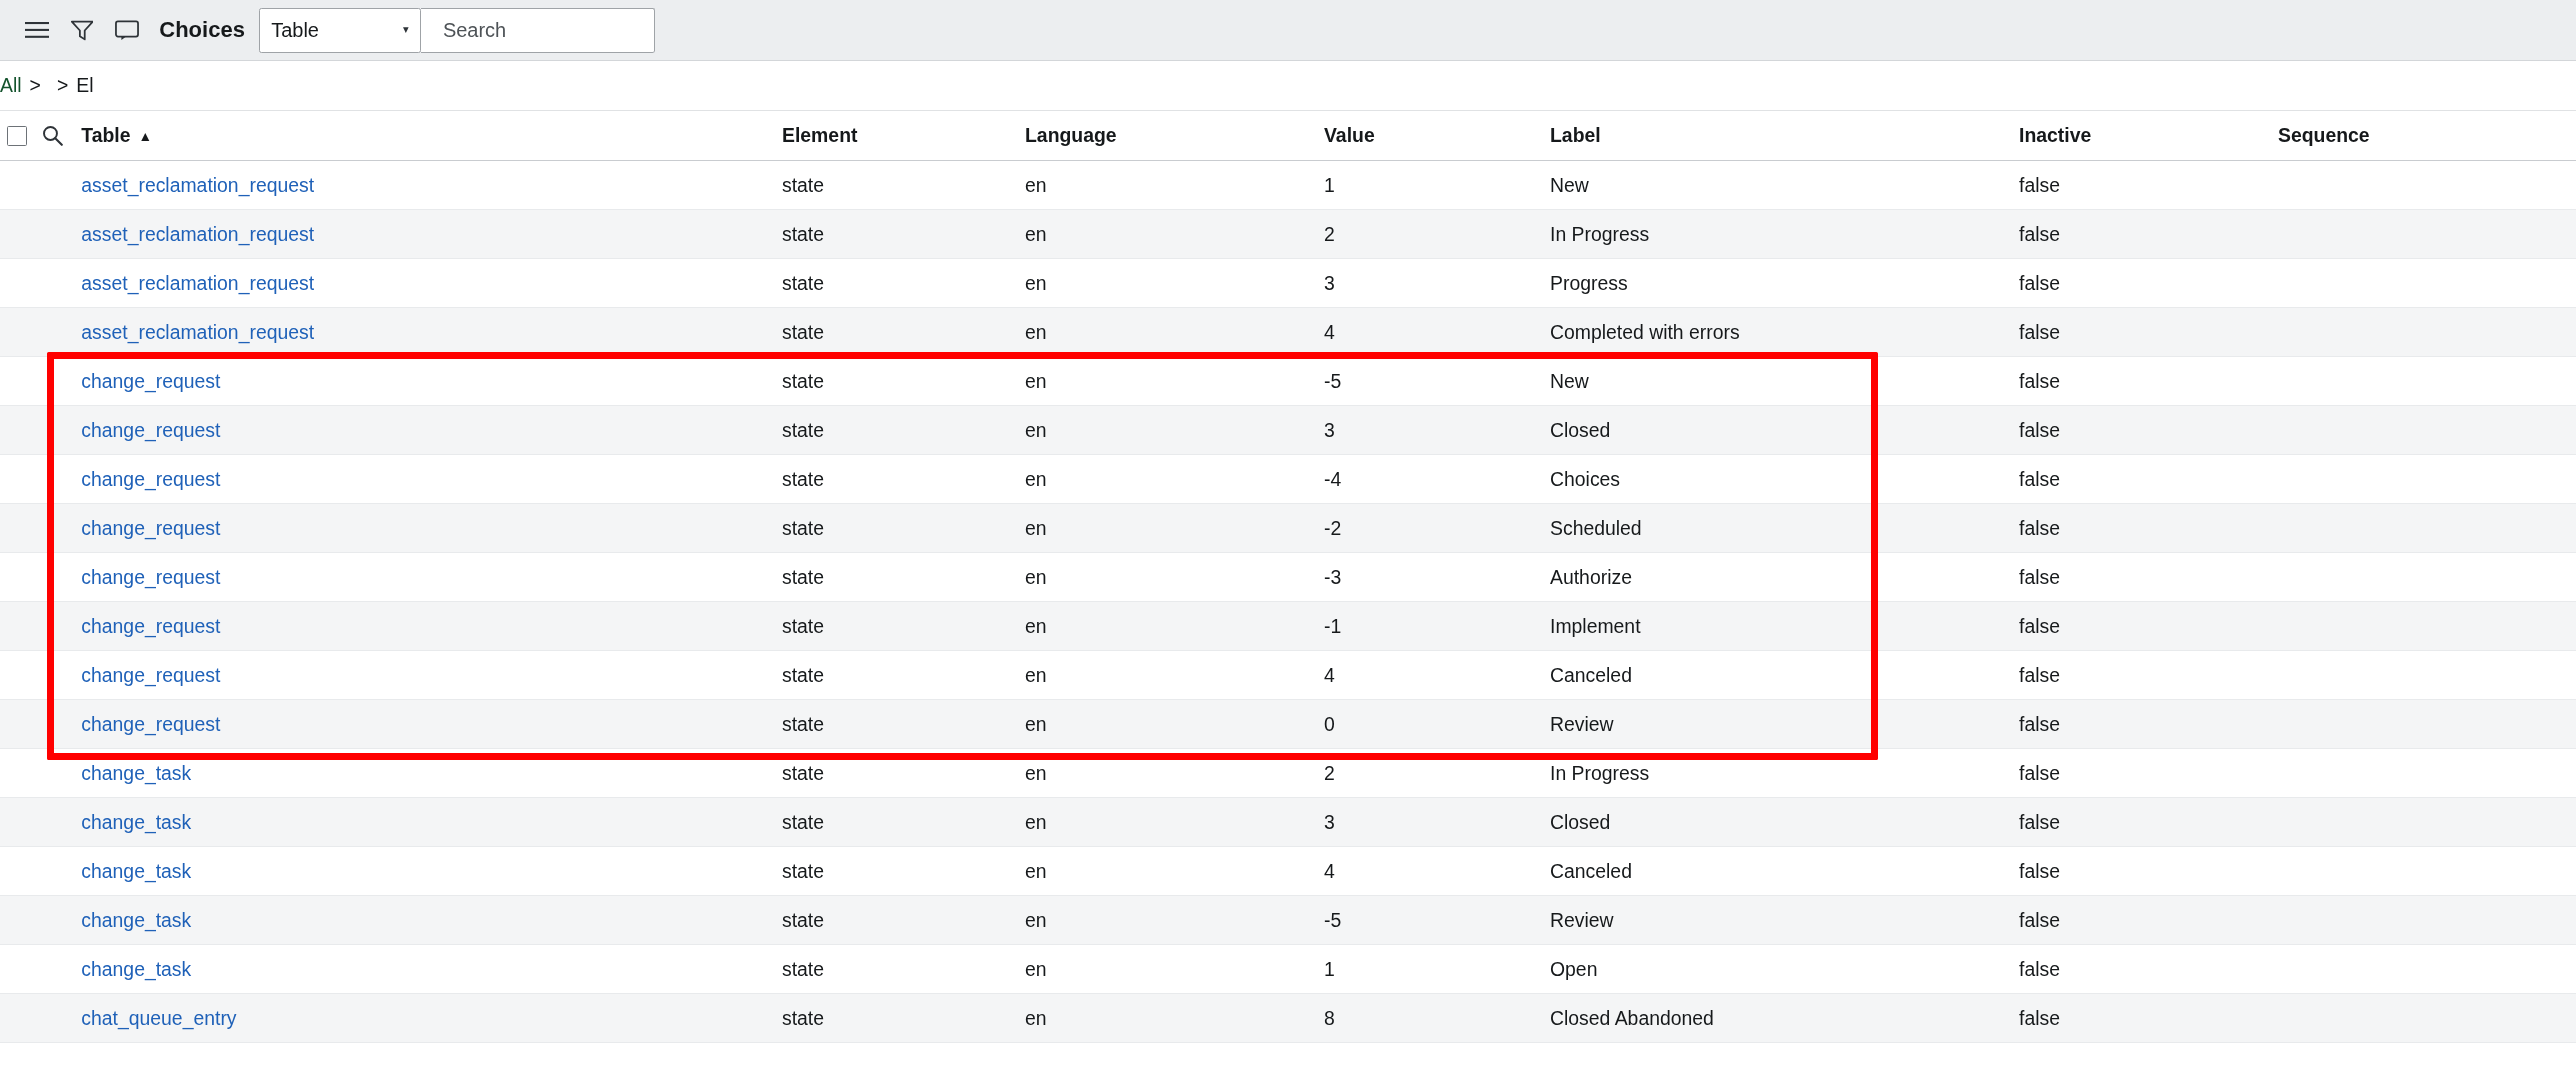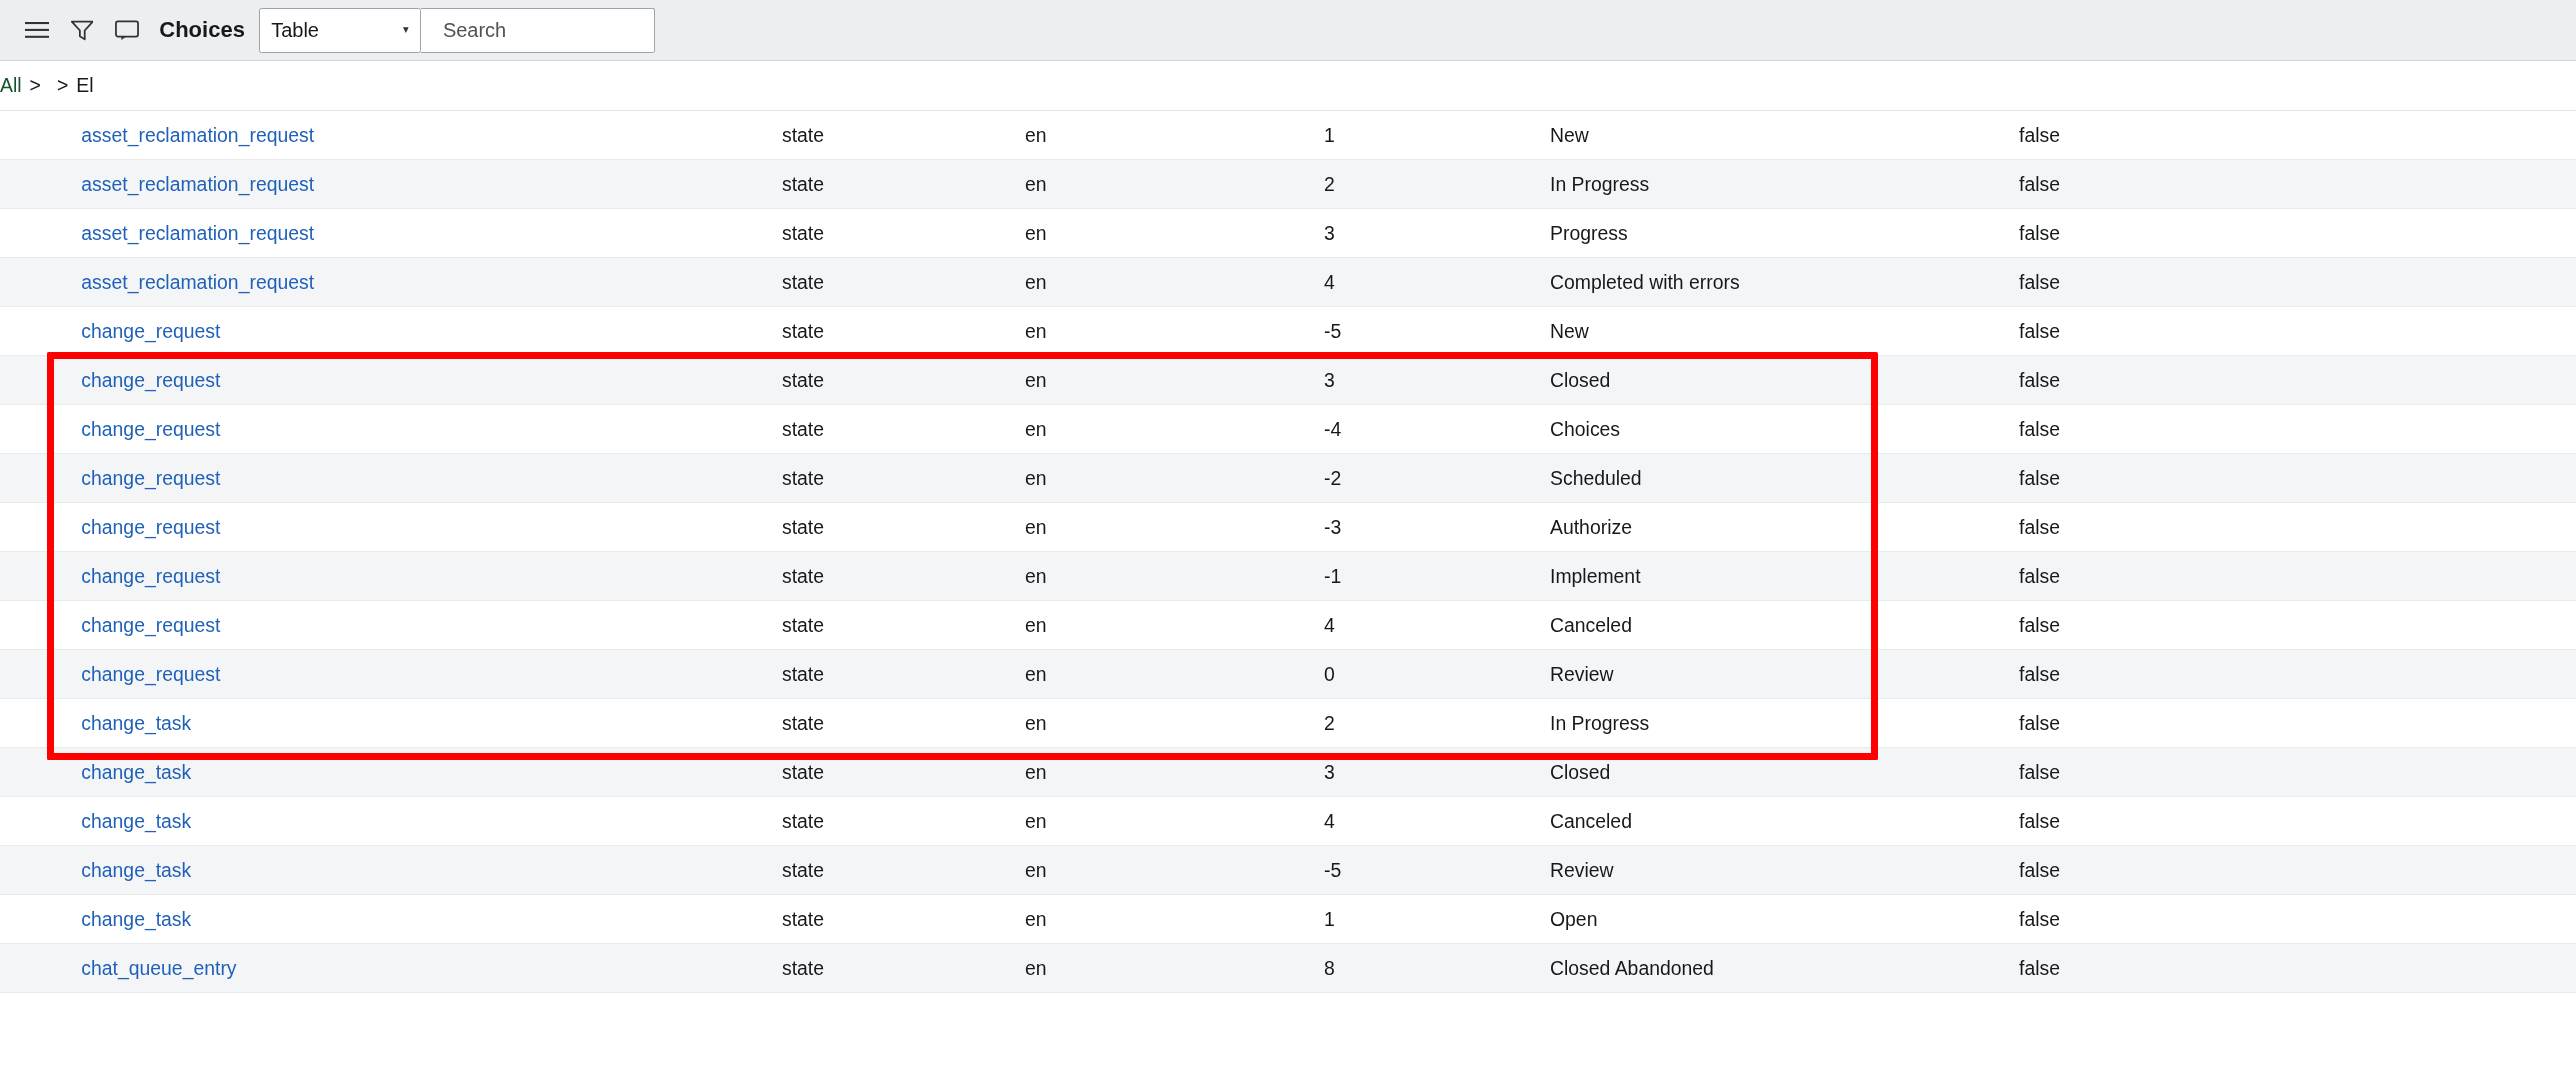--- a/index.html
+++ b/index.html
@@ -206,20 +206,40 @@
 <div class="breadcrumb">
   <span class="crumb-link">All</span>
   <span class="crumb-sep">&gt;</span>
   <span class="crumb-sep">&gt;</span>
   <span class="crumb-text">El</span>
 </div>
 
 <div class="table-wrap">
   <div class="grid">
 
+    <div class="head-row">
+      <div class="c-check">
+        <span class="checkbox"></span>
+      </div>
+      <div class="c-search hsearch-icon">
+        <svg width="21" height="21" viewBox="0 0 26 26" aria-hidden="true">
+          <circle cx="10.5" cy="10.5" r="8" fill="none" stroke="currentColor" stroke-width="2.4"></circle>
+          <line x1="16.4" y1="16.4" x2="24.5" y2="24.5" stroke="currentColor" stroke-width="2.6" stroke-linecap="round"></line>
+        </svg>
+      </div>
+      <div class="hcell c-table">
+        <span>Table</span><span class="sort-caret">▲</span>
+      </div>
+      <div class="hcell c-element">Element</div>
+      <div class="hcell c-language">Language</div>
+      <div class="hcell c-value">Value</div>
+      <div class="hcell c-label">Label</div>
+      <div class="hcell c-inactive">Inactive</div>
+      <div class="hcell c-sequence">Sequence</div>
+    </div>
 
     <div id="rows-container">
         <div class="row">
           <div class="c-check"></div>
           <div class="c-search"></div>
           <div class="cell c-table link">asset_reclamation_request</div>
           <div class="cell c-element">state</div>
           <div class="cell c-language">en</div>
           <div class="cell c-value">1</div>
           <div class="cell c-label">New</div>

